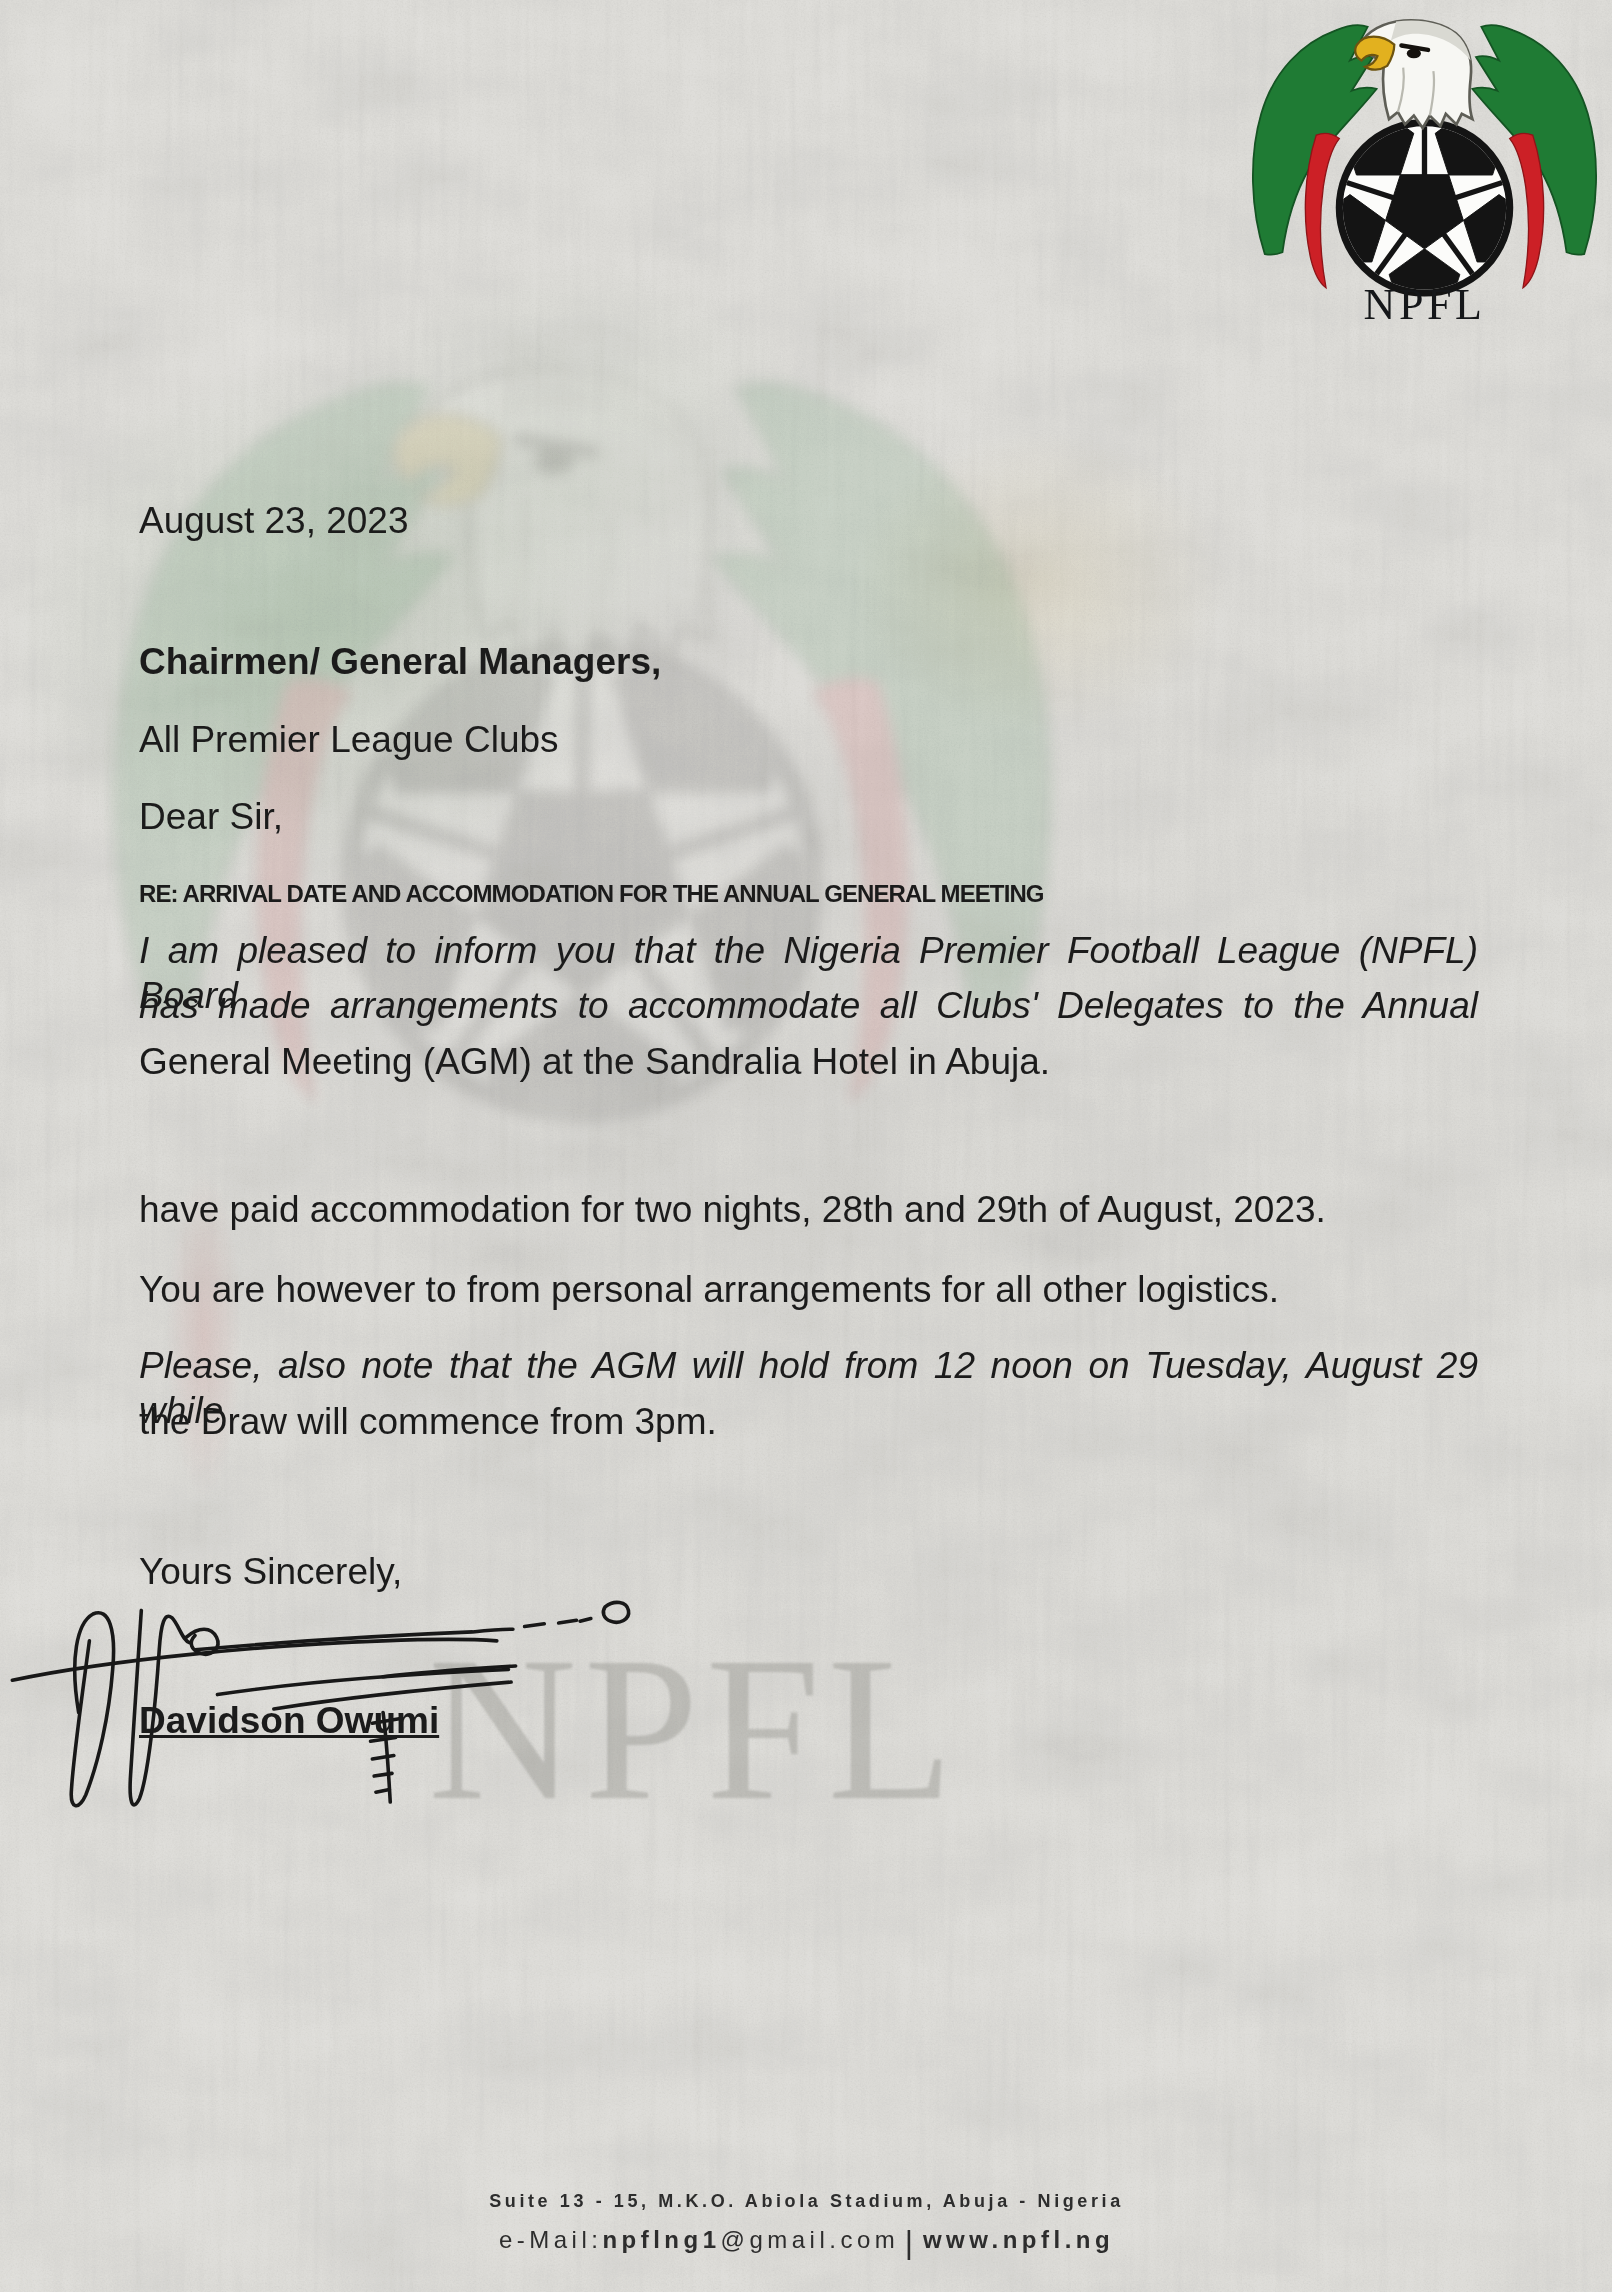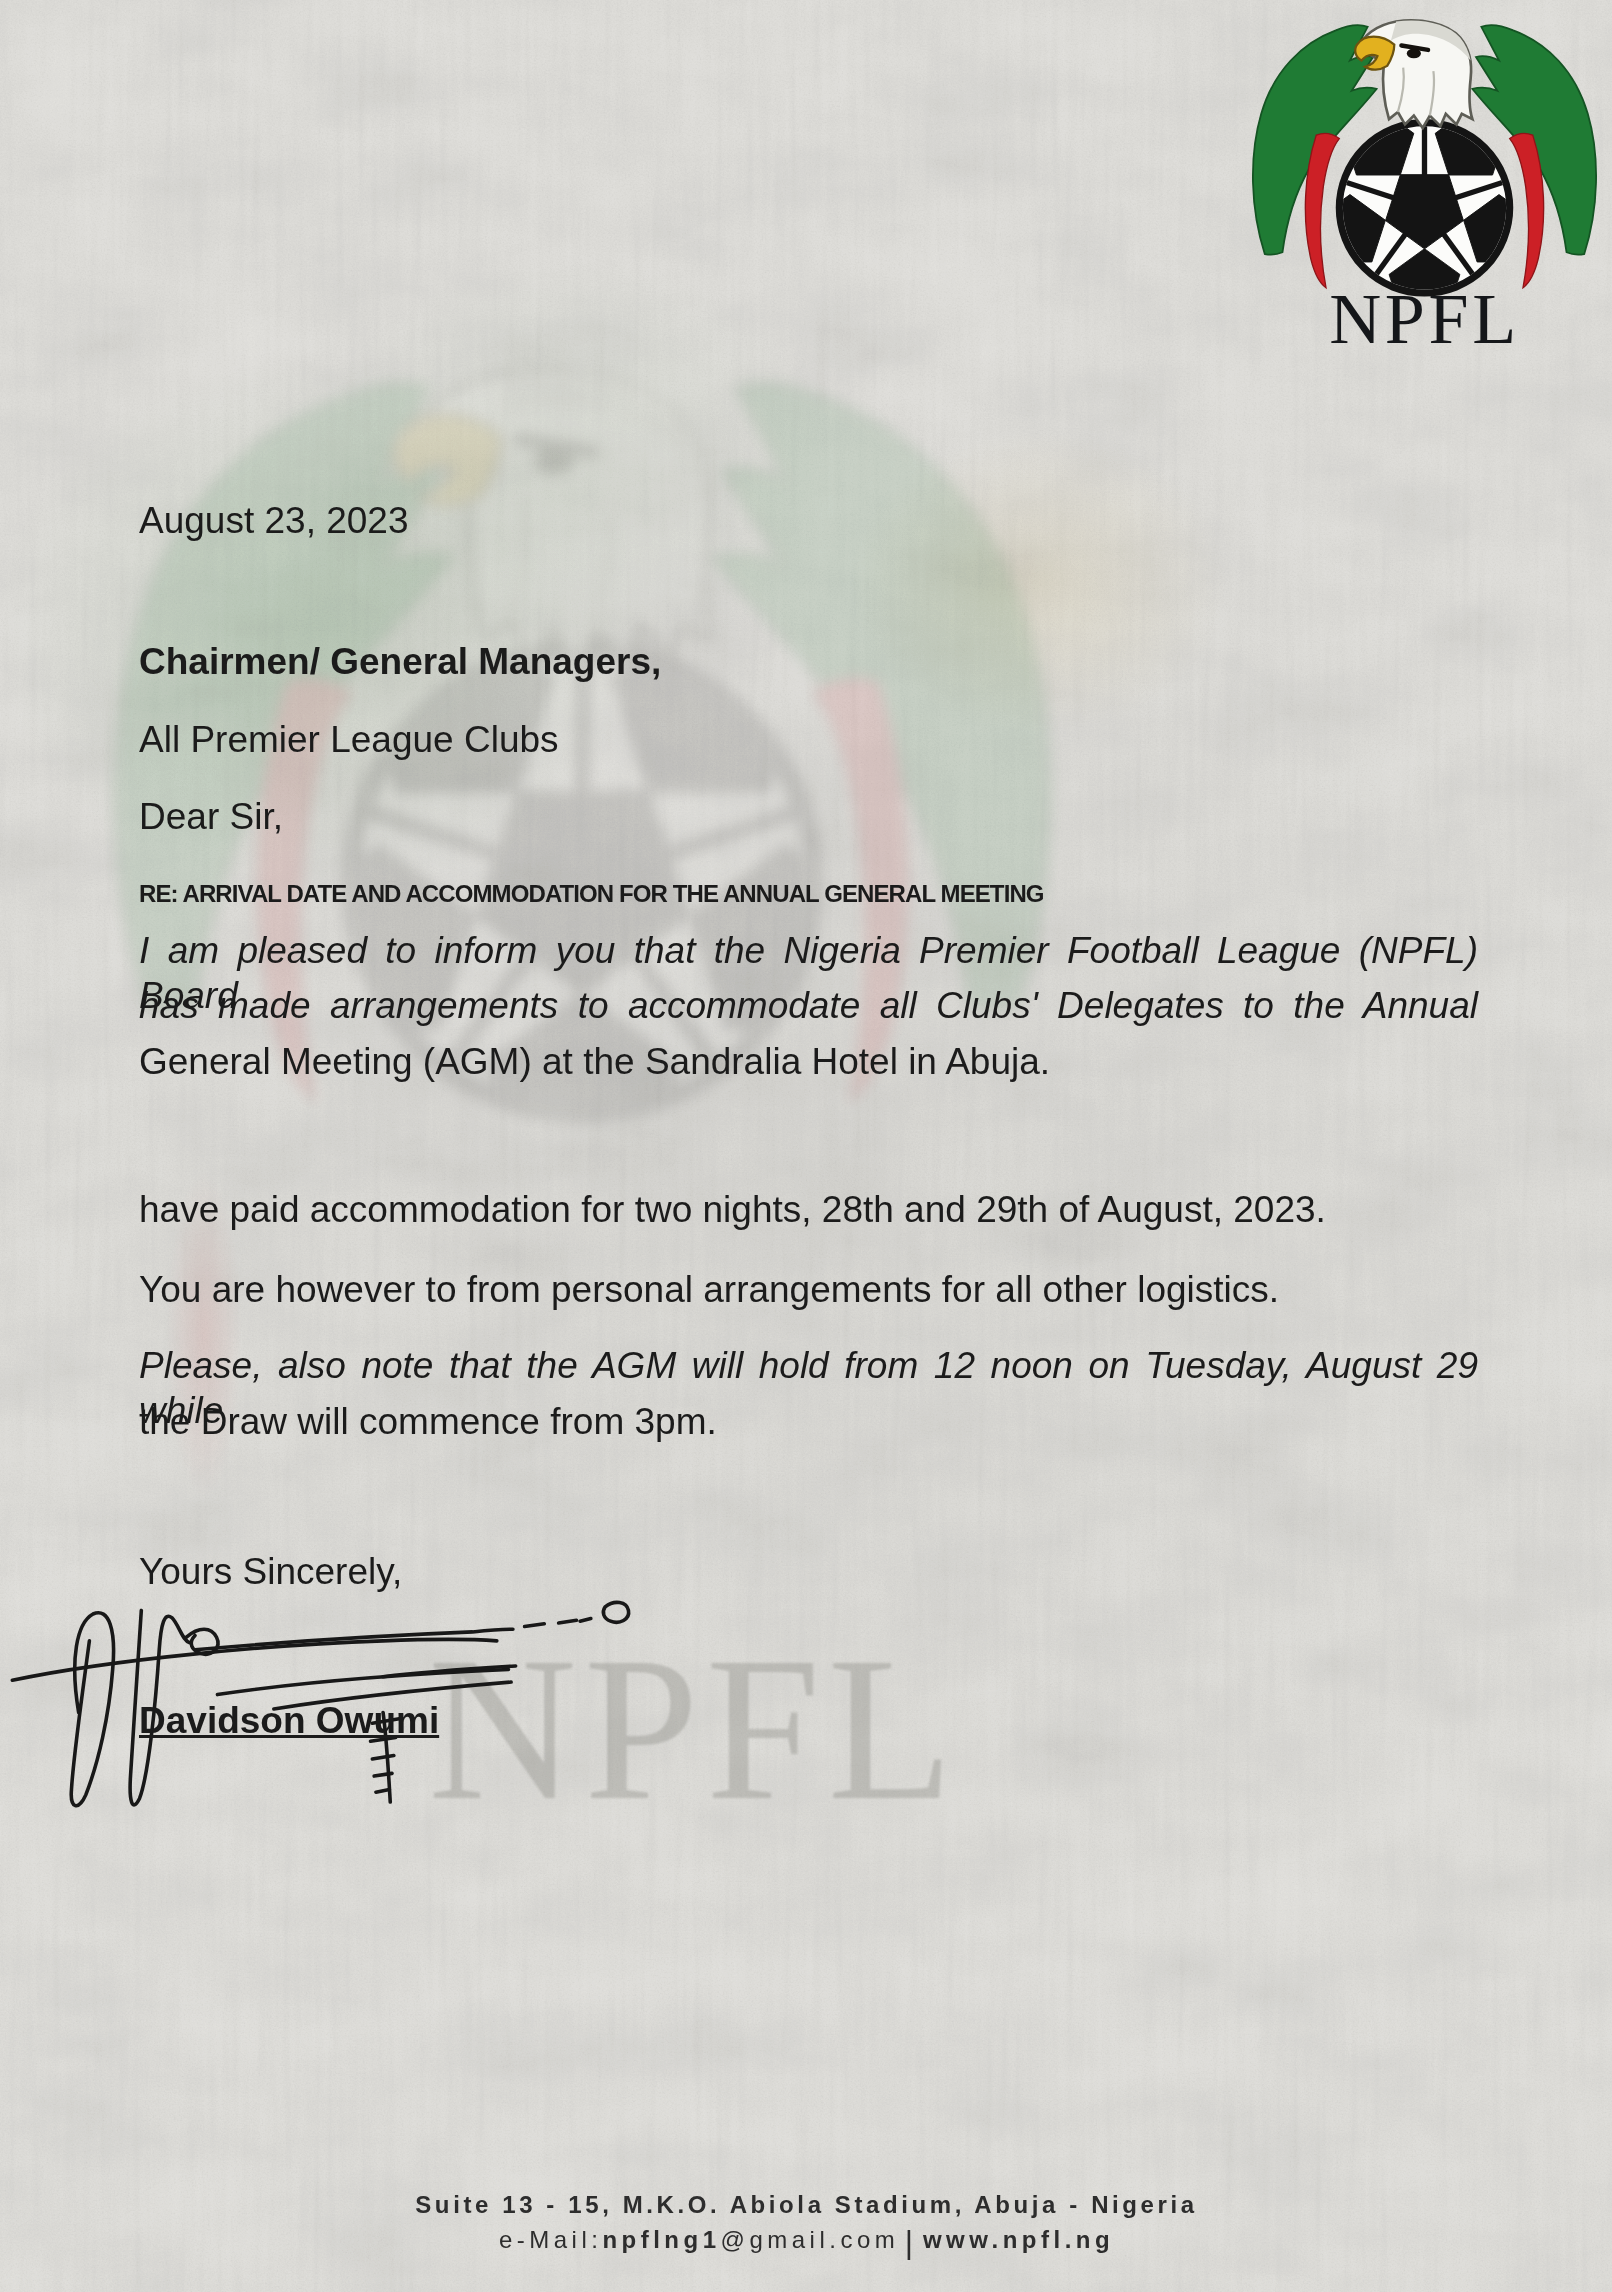--- a/index.html
+++ b/index.html
@@ -19,34 +19,34 @@
   .wm-logo{position:absolute;left:99px;top:340px;width:967px;height:798px;opacity:0.10;filter:blur(6.3px);pointer-events:none;}
   .wm-word{
     position:absolute;left:428px;top:1626px;
     font-family:"Liberation Serif",serif;font-size:206px;letter-spacing:7.2px;line-height:1;
     color:rgba(104,104,96,0.26);filter:blur(1.3px);pointer-events:none;white-space:nowrap;
   }
   
   .logo{position:absolute;left:1247px;top:9px;width:355px;height:293px;}
   .logo-word{
     position:absolute;left:1247px;top:283px;width:355px;text-align:center;
-    font-family:"Liberation Serif",serif;font-size:72px;letter-spacing:3.6px;line-height:1;
+    font-family:"Liberation Serif",serif;font-size:44px;letter-spacing:3.6px;line-height:1;
     color:#15171a;font-weight:500;
   }
   
   .tline{position:absolute;left:139px;width:1339px;font-size:37px;line-height:45px;color:#1b1b1b;white-space:pre;}
   .just{white-space:normal;text-align:justify;text-align-last:justify;font-style:italic;}
   .b{font-weight:bold;}
   .subject{font-weight:bold;font-size:24px;letter-spacing:-0.9px;white-space:nowrap;}
   .name{font-weight:bold;text-decoration:underline;}
   .title{font-weight:bold;font-style:italic;}
   .sig{position:absolute;left:7.2px;top:1587px;pointer-events:none;}
   
   .footer-line{position:absolute;left:0;width:1613px;text-align:center;color:#2d2d2d;white-space:nowrap;}
-  .f1{top:2191px;font-size:24px;font-weight:bold;letter-spacing:3.6px;}
+  .f1{top:2191px;font-size:18px;font-weight:bold;letter-spacing:3.6px;}
   .f2{top:2224px;font-size:24px;letter-spacing:4.5px;}
   .f2 .fb{font-weight:bold;}
   .f2 .bar{font-weight:400;font-size:32px;vertical-align:-5.4px;padding:0 5.4px;}
 </style>
 </head>
 <body>
 
 <div class="page">
 
   <svg width="0" height="0" style="position:absolute" aria-hidden="true">

